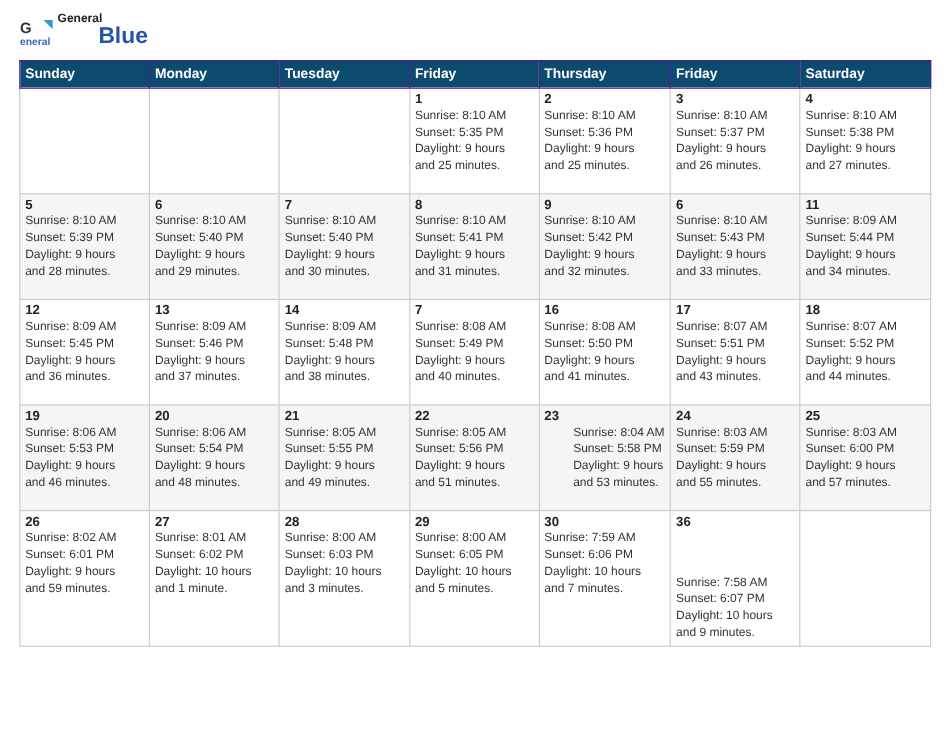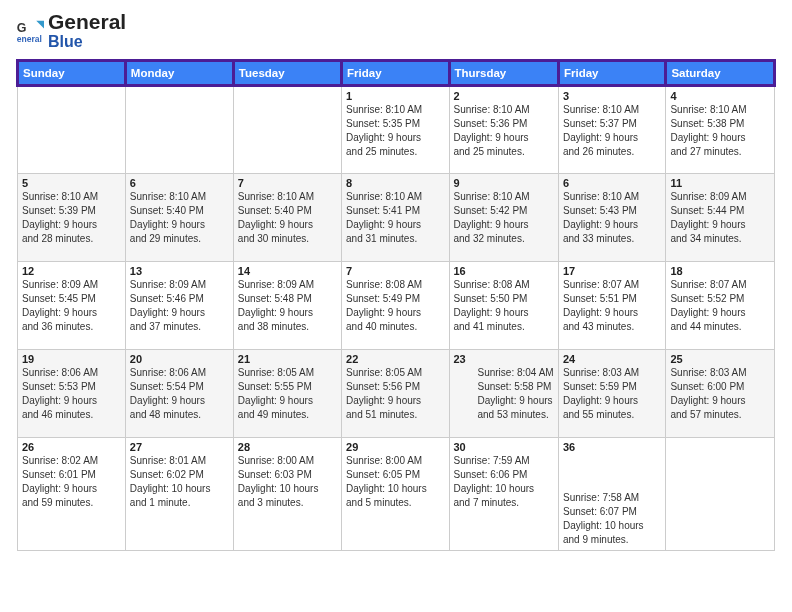--- a/index.html
+++ b/index.html
@@ -44,27 +44,27 @@
       font-size: 14px;
       color: #444;
       font-weight: normal;
     }
     .calendar {
       width: 100%;
       border-collapse: collapse;
       font-size: 10.5px;
     }
     .calendar thead tr th {
-      background: #3b82f6;
+      background: #0c4a6e;
       color: #fff;
       padding: 5px 4px;
       text-align: left;
       font-weight: bold;
       font-size: 11.5px;
-      border: 3px solid #4c1d95;
+      border: 1px solid #4c1d95;
     }
     .calendar tbody tr td {
       border: 1px solid #ccc;
       vertical-align: top;
       padding: 3px 4px;
       width: 113px;
       height: 88px;
       background: #fff;
     }
     .calendar tbody tr:nth-child(even) td {
@@ -92,22 +92,22 @@
     <div class="logo">
       <svg class="logo-icon" viewBox="0 0 36 36">
         <rect x="0" y="0" width="36" height="36" fill="white"></rect>
 
         <text x="1" y="20" font-size="16" font-weight="bold" fill="#333" font-family="Arial">G</text>
         <text x="1" y="33" font-size="11" font-weight="bold" fill="#3366bb" font-family="Arial">eneral</text>
 
         <polygon points="26,6 36,6 36,16" fill="#3399cc"></polygon>
       </svg>
       <div>
-        <div style="font-size:21px;font-weight:bold;color:#222;line-height:1.1;">General</div>
-        <div style="font-size:16px;font-weight:bold;color:#2255aa;line-height:1.1;">Blue</div>
+        <div style="font-size:10px;font-weight:bold;color:#222;line-height:1.1;">General</div>
+        <div style="font-size:19px;font-weight:bold;color:#2255aa;line-height:1.1;margin-left:34px;">Blue</div>
       </div>
     </div>
     <div class="title-block">
       <h1></h1>
       <h2></h2>
     </div>
   </div>
 
   <table class="calendar">
     <thead>

